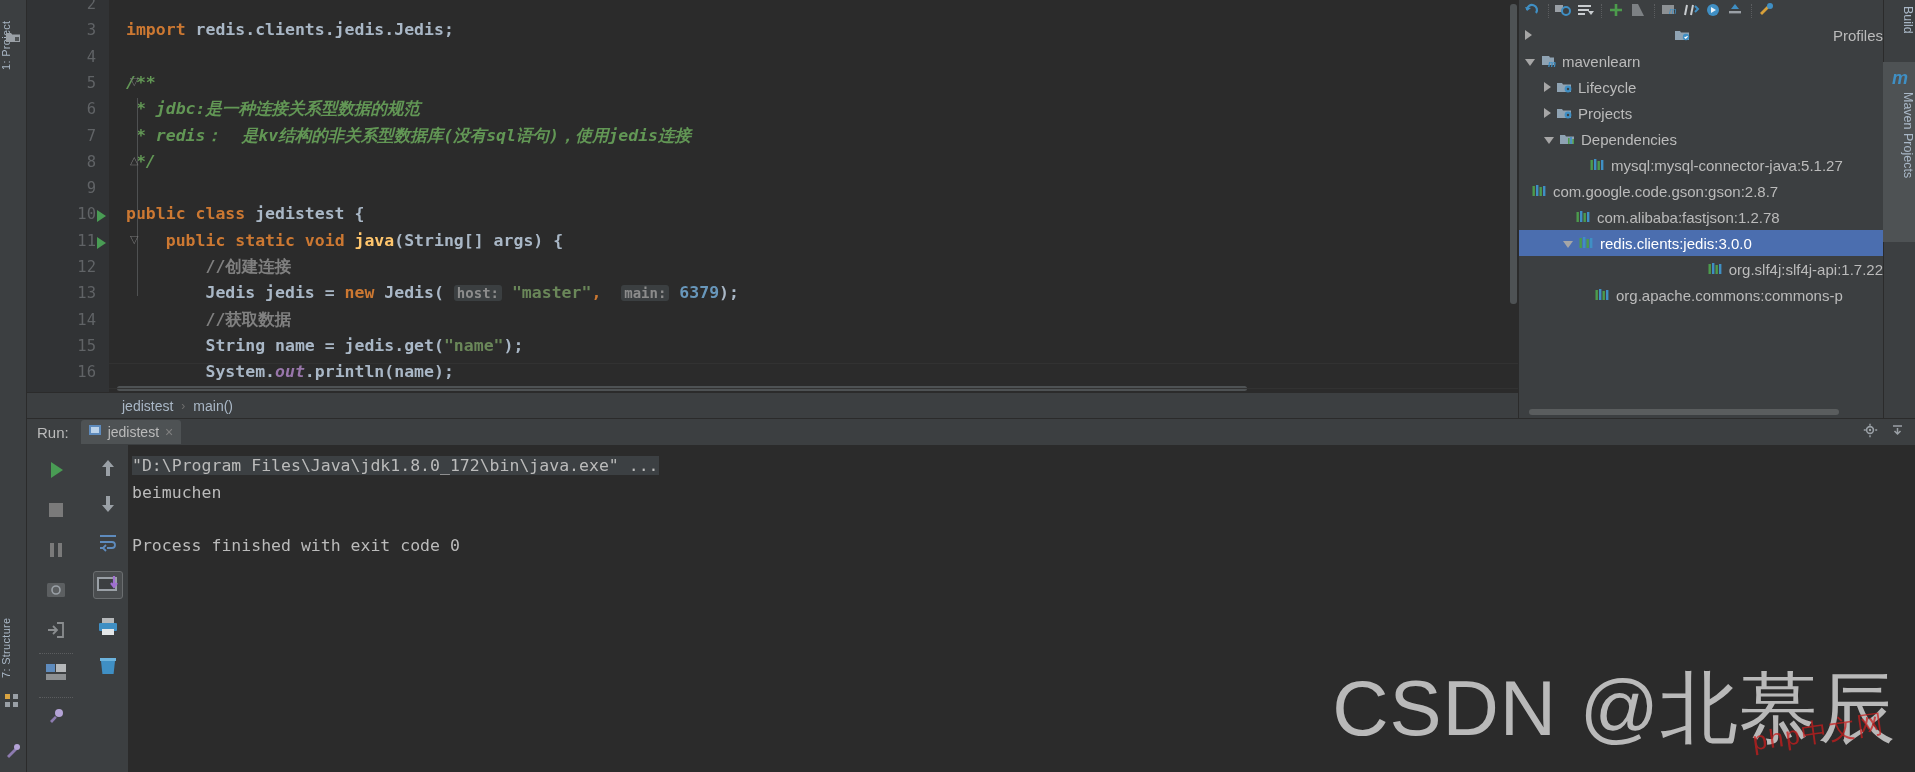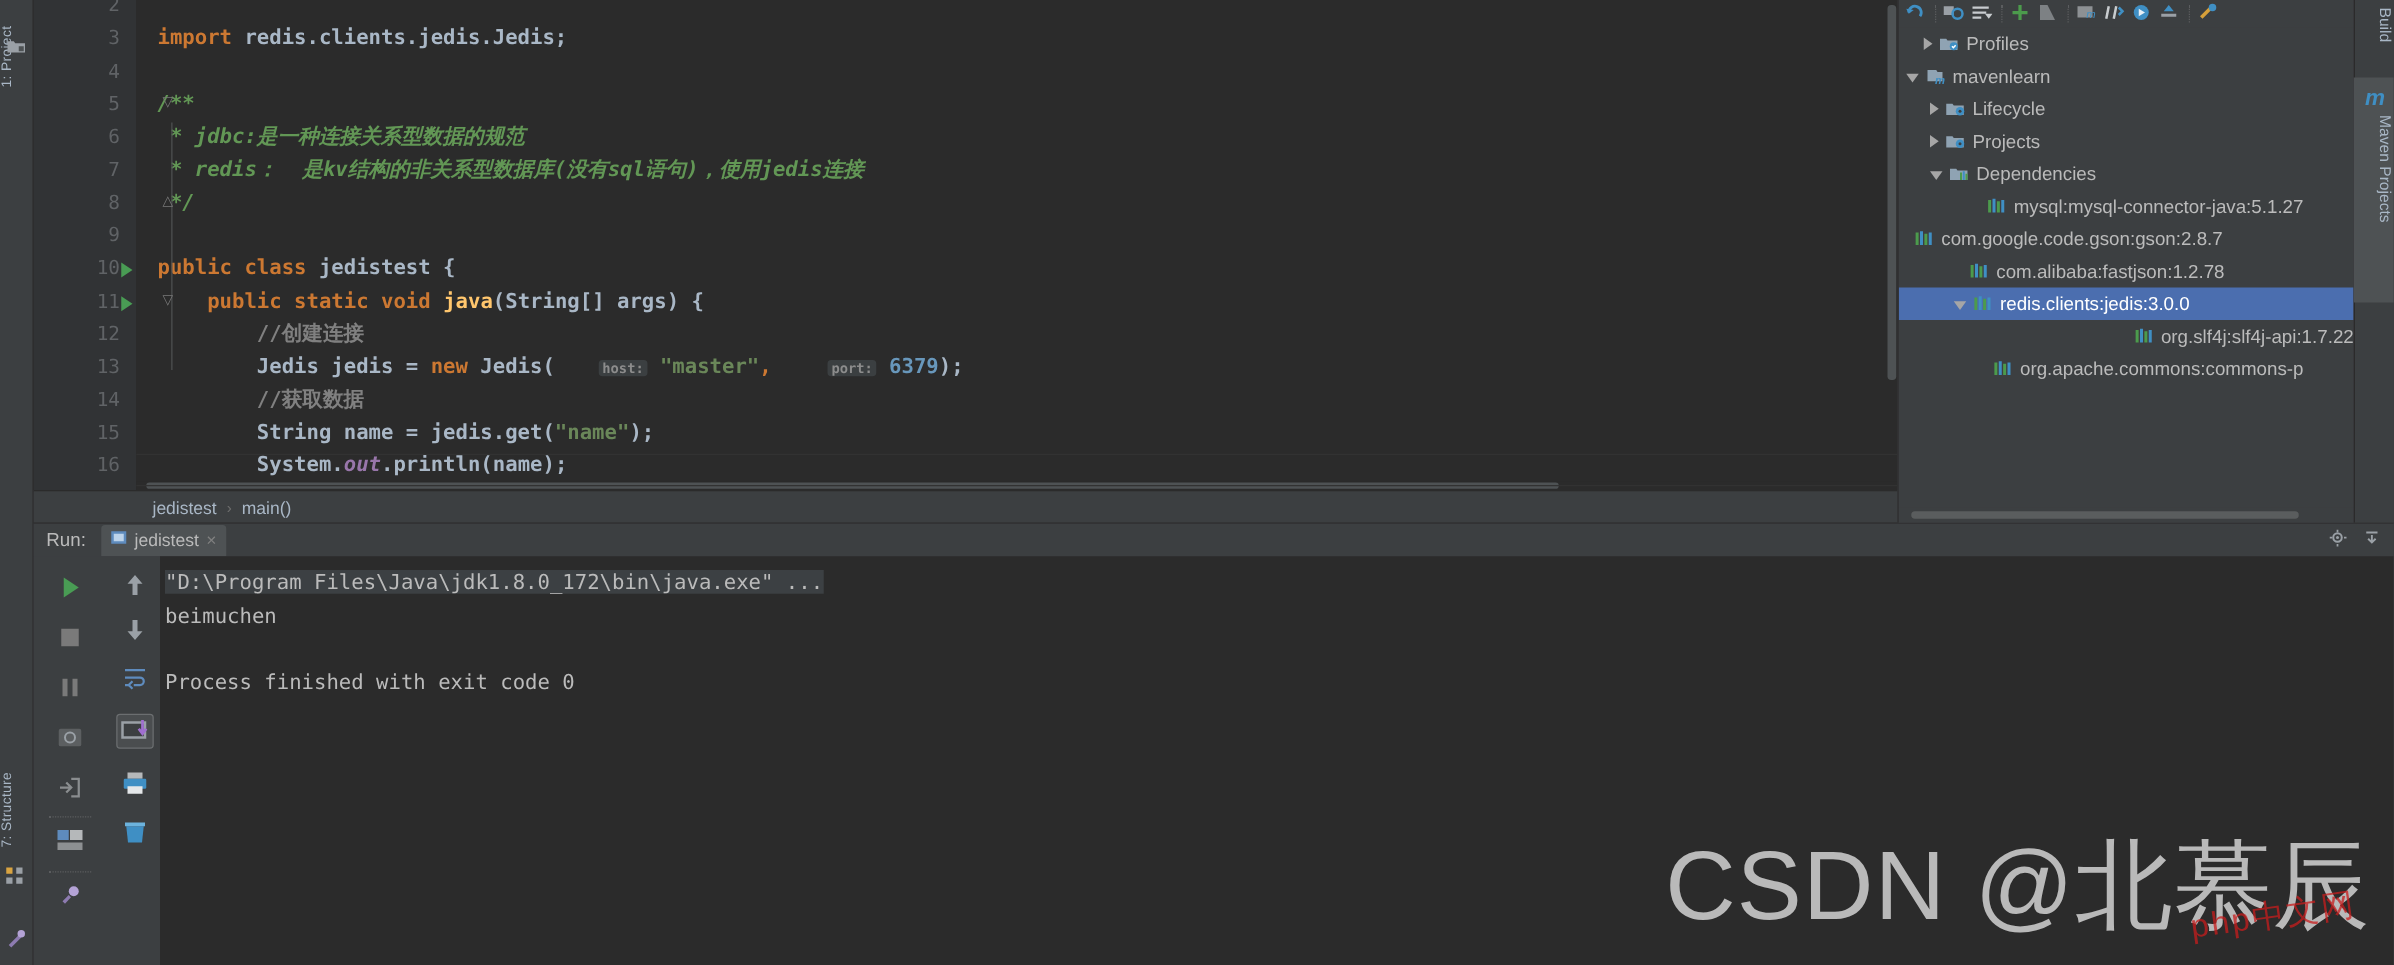--- a/index.html
+++ b/index.html
@@ -53,21 +53,21 @@
   }
   .kw   { color: #cc7832; }
   .str  { color: #6a8759; }
   .num  { color: #6897bb; }
   .cmt  { color: #808080; }
   .doc  { color: #629755; font-style: italic; }
   .cls  { color: #a9b7c6; }
   .mtd  { color: #ffc66d; }
   .hint {
     color: #8c8c8c; background: #3b3f41; border-radius: 3px;
-    padding: 0 3px; font-size: 11px; margin-left: 25px;
+    padding: 0 3px; font-size: 14px;
   }
   .fold-marker {
     position: absolute; color: #787878; font-size: 11px; left: 103px;
   }
   .run-arrow {
     position: absolute; left: 70px; width: 0; height: 0;
     border-left: 9px solid #499c54;
     border-top: 6px solid transparent; border-bottom: 6px solid transparent;
   }
   .fold-line {
@@ -265,21 +265,21 @@
         <div class="codeline" style="top: 17.3px;"><span class="kw">import </span><span class="cls">redis.clients.jedis.Jedis;</span></div>
         <div class="codeline" style="top: 43.6px;"></div>
         <div class="codeline" style="top: 69.9px;"><span class="doc">/**</span></div>
         <div class="codeline" style="top: 96.2px;"><span class="doc"> * jdbc:是一种连接关系型数据的规范</span></div>
         <div class="codeline" style="top: 122.5px;"><span class="doc"> * redis：  是kv结构的非关系型数据库(没有sql语句)，使用jedis连接</span></div>
         <div class="codeline" style="top: 148.8px;"><span class="doc"> */</span></div>
         <div class="codeline" style="top: 175.1px;"></div>
         <div class="codeline" style="top: 201.4px;"><span class="kw">public class </span><span class="cls">jedistest</span><span class="cls"> {</span></div>
         <div class="codeline" style="top: 227.7px;"><span class="cls">    </span><span class="kw">public static void </span><span class="mtd">java</span><span class="cls">(String[] args) {</span></div>
         <div class="codeline" style="top: 254px;"><span class="cmt">        //创建连接</span></div>
-        <div class="codeline" style="top: 280.3px;"><span class="cls">        Jedis jedis = </span><span class="kw">new </span><span class="cls">Jedis( </span><span class="hint">host:</span><span class="cls"> </span><span class="str">"master"</span><span class="kw">,  </span><span class="hint">port:</span><span class="cls"> </span><span class="num">6379</span><span class="cls">);</span></div>
+        <div class="codeline" style="top: 280.3px;"><span class="cls">        Jedis jedis = </span><span class="kw">new </span><span class="cls">Jedis( </span><span class="hint">host:</span><span class="cls"> </span><span class="str">"master"</span><span class="kw">,  </span><span class="hint">main:</span><span class="cls"> </span><span class="num">6379</span><span class="cls">);</span></div>
         <div class="codeline" style="top: 306.6px;"><span class="cmt">        //获取数据</span></div>
         <div class="codeline" style="top: 332.9px;"><span class="cls">        String name = jedis.get(</span><span class="str">"name"</span><span class="cls">);</span></div>
         <div class="codeline" style="top: 359.2px;"><span class="cls">        System.</span><span style="color: rgb(152, 118, 170); font-style: italic;">out</span><span class="cls">.println(name);</span></div>
         <div class="codeline" style="top: 385.5px;"><span class="cls">    }</span></div>
         <div class="codeline" style="top: 438.1px;"></div>
       </div>
     <div class="fold-line" style="top:98px;height:198px;"></div>
     <div class="editor-scroll-v" style="top:0;height:392px;">
       <div class="editor-scroll-thumb" style="top:4px;height:300px;"></div>
     </div>
@@ -461,21 +461,21 @@
             <path d="M9 2l4 5H5z" fill="#3f8fc4"></path>
             <rect x="3" y="9" width="12" height="2.4" fill="#9aa0a6"></rect>
           </svg></div>
         <div class="tb-div"></div>
         <div class="tb-ico"><svg width="18" height="16" viewBox="0 0 18 16">
             <path d="M3 11l7-7 2 2-7 7z" fill="#d7a03a"></path>
             <circle cx="13" cy="4" r="3" fill="#3f8fc4"></circle>
           </svg></div>
       </div>
     <div class="maven-tree" id="maven-tree">
-        <div class="mrow" style="padding-left: 20px;">
+        <div class="mrow" style="padding-left: 6px; justify-content: space-between;">
           <span class="tri right"></span>
           <span class="mico"><svg width="16" height="16" viewBox="0 0 16 16">
               <path d="M1 4h5l1 1.4h8V13H1z" fill="#8fa3b3"></path>
               <circle cx="12" cy="10" r="3.2" fill="#3f8fc4"></circle>
               <path d="M10.6 10l1.1 1.2 1.8-2" stroke="#fff" stroke-width="1.2" fill="none"></path>
             </svg></span>
           <span>Profiles</span>
         </div>
         <div class="mrow" style="padding-left: 6px;">
           <span class="tri down"></span>

